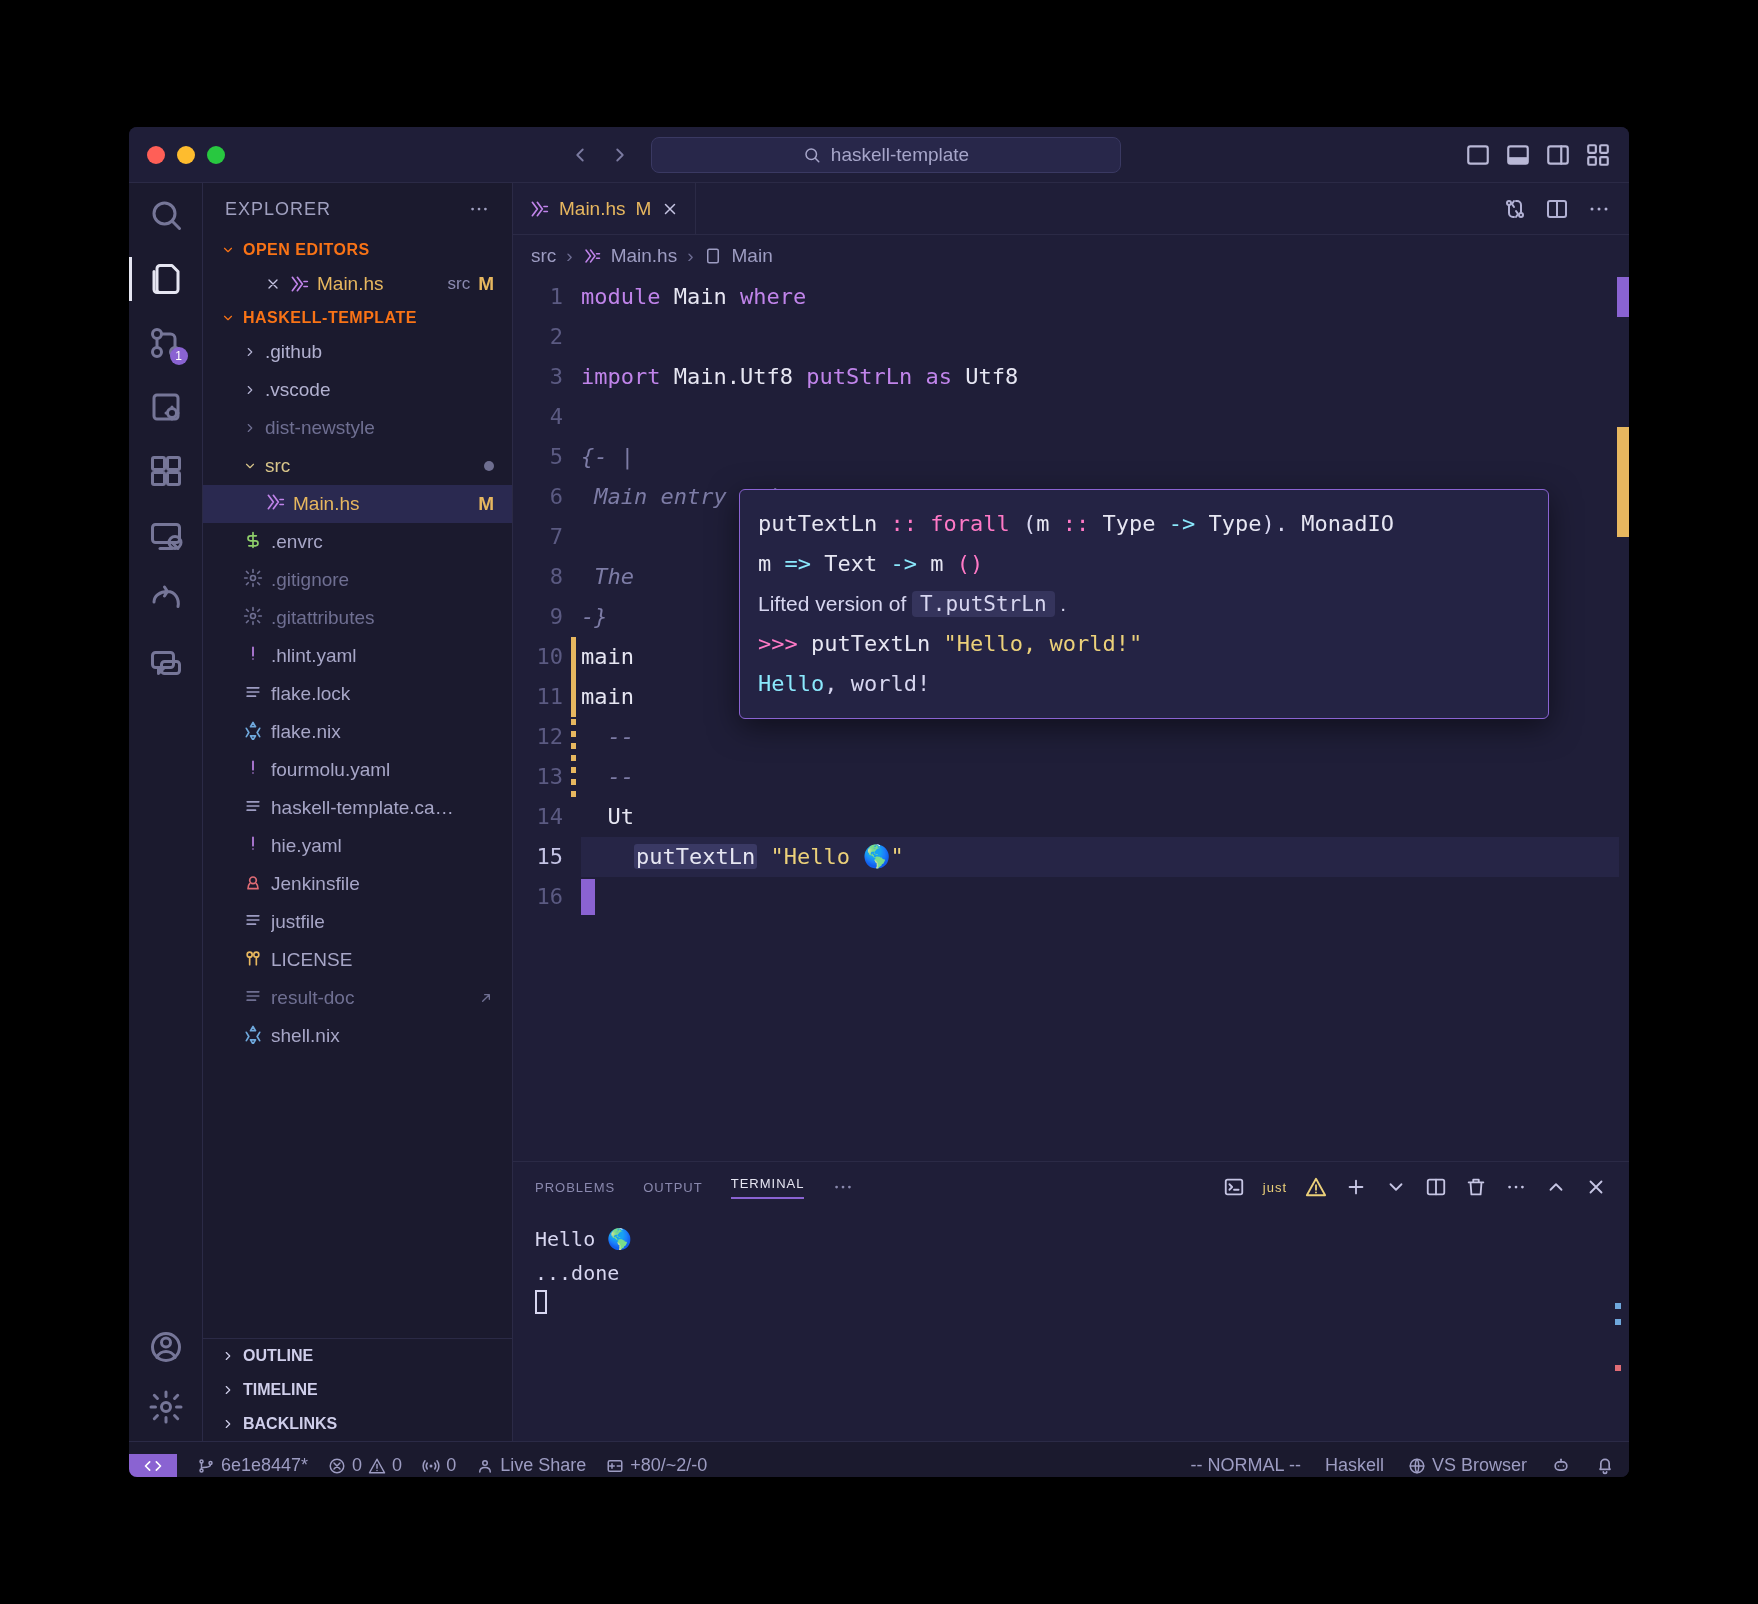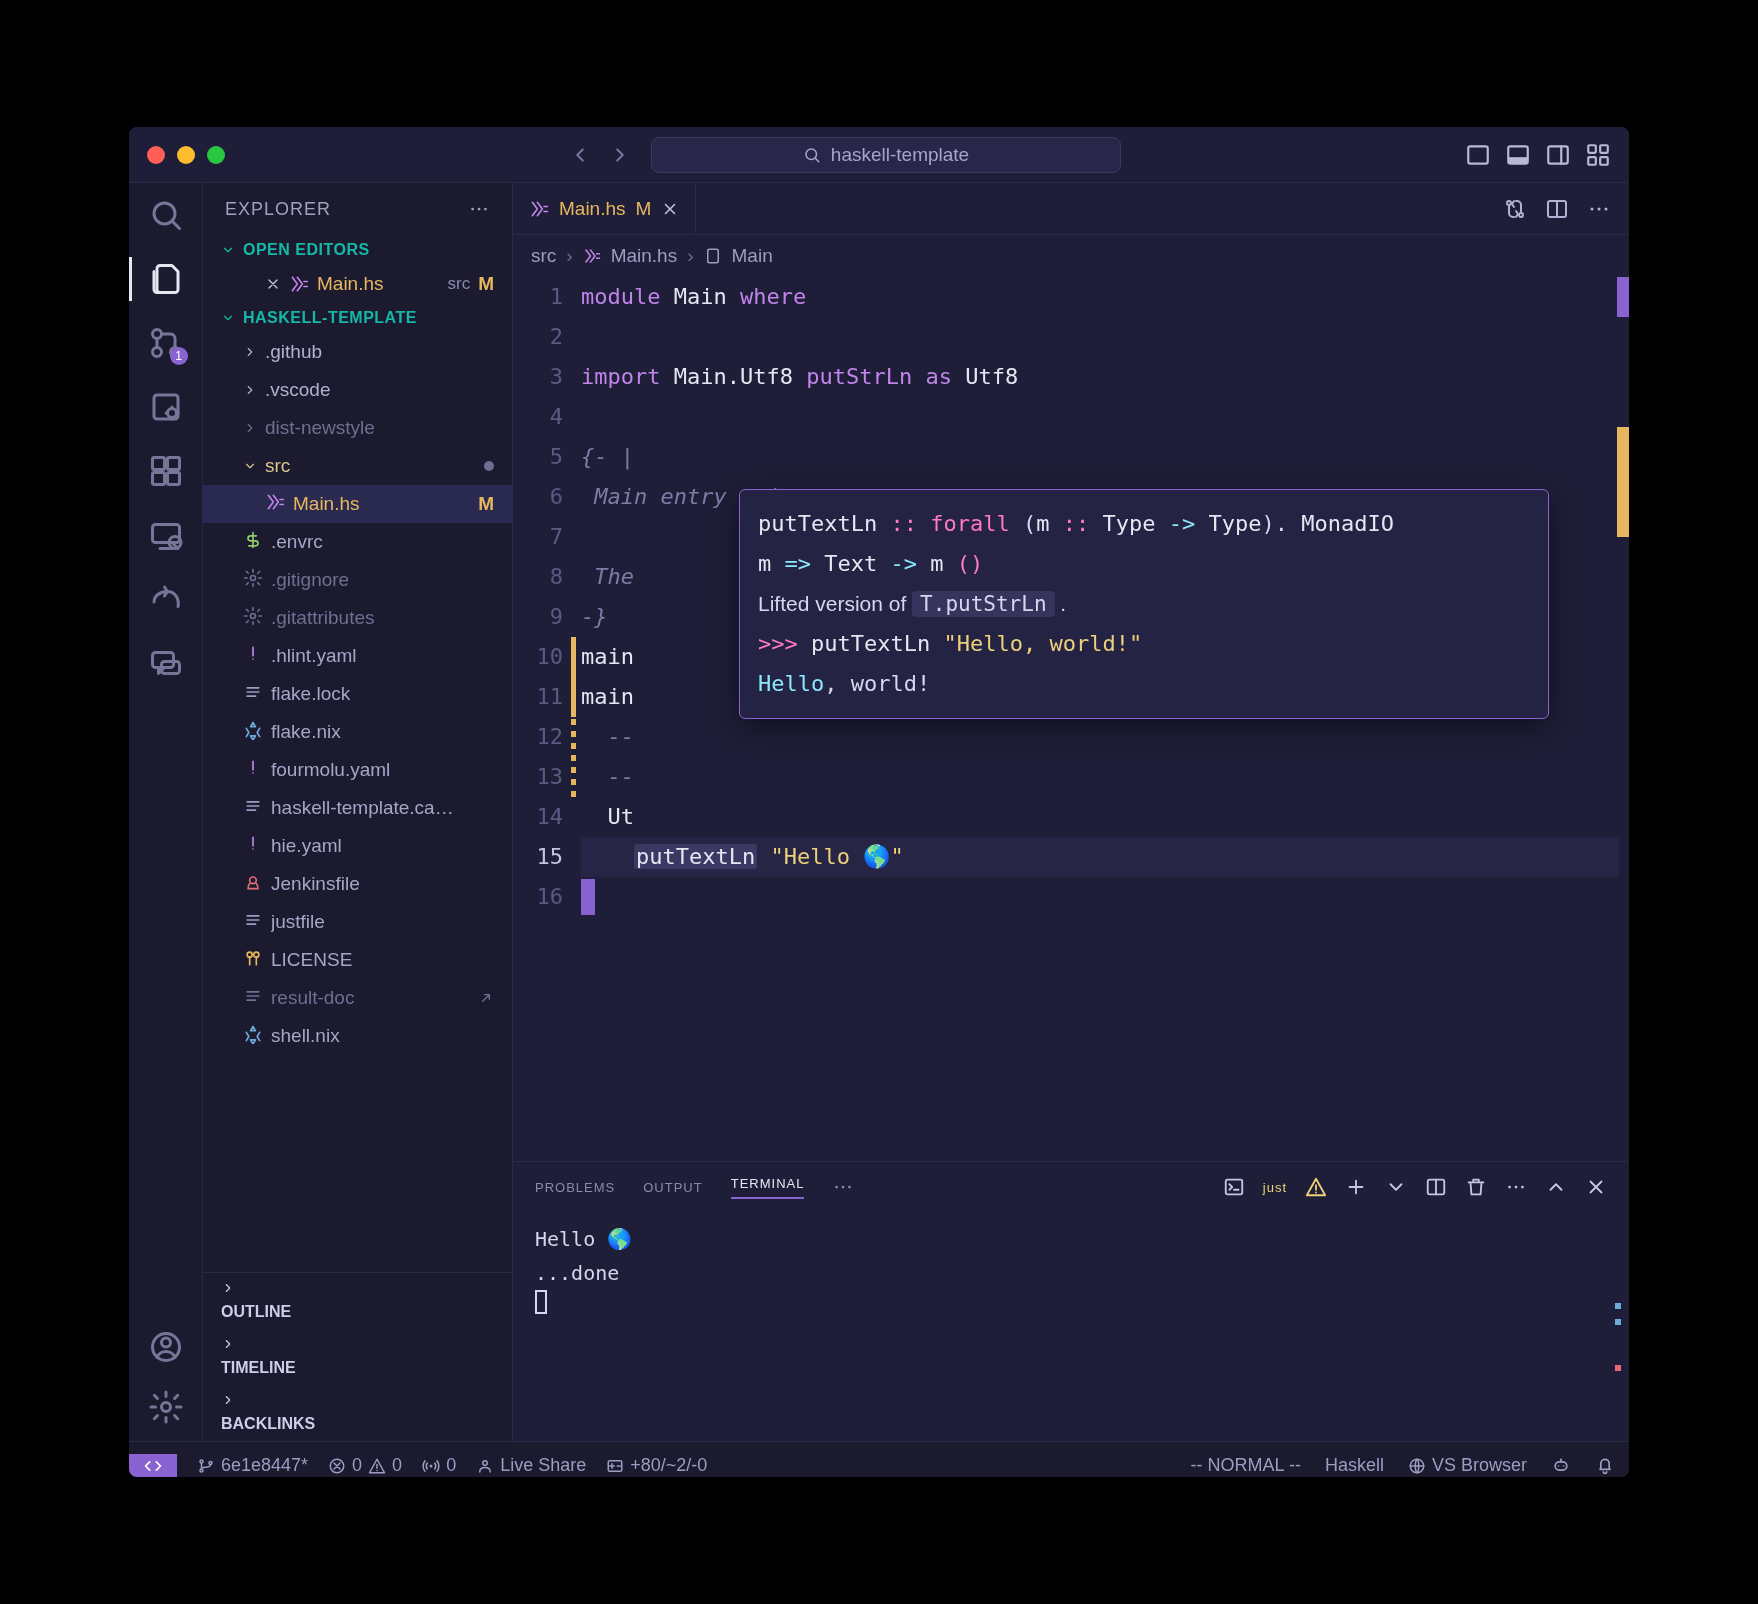--- a/index.html
+++ b/index.html
@@ -75,36 +75,36 @@
 .sidebar {
   width: 310px;
   background: #1b1a2e;
   color: #c9c8e4;
   display: flex;
   flex-direction: column;
   font-size: 19px;
   border-right: 1px solid #2b2a46;
 }
 .sidebar-header { height: 52px; display: flex; align-items: center; padding: 0 22px; justify-content: space-between; color: #a0a0c0; letter-spacing: 1px; font-size: 18px; }
-.section-label { display: flex; align-items: center; gap: 8px; padding: 6px 18px; color: #14b8a6; font-weight: 700; font-size: 16px; letter-spacing: .5px; }
+.section-label { display: flex; align-items: center; gap: 8px; padding: 6px 18px; color: #f97316; font-weight: 700; font-size: 16px; letter-spacing: .5px; }
 .tree { flex: 1; overflow: auto; }
 .tree-row { display: flex; align-items: center; gap: 8px; height: 38px; padding: 0 18px 0 40px; color: #a7a6c7; white-space: nowrap; overflow: hidden; text-overflow: ellipsis; cursor: pointer; }
 .tree-row.selected { background: #2a2950; color: #e7b75f; }
 .tree-row .fname { flex: 1; overflow: hidden; text-overflow: ellipsis; }
 .tree-row .status { color: #e7b75f; font-weight: 700; }
 .tree-row.muted { color: #6f6f92; }
 .tree-row .icon { width: 20px; height: 20px; flex: none; }
 .indent1 { padding-left: 40px; }
 .indent2 { padding-left: 62px; }
 .folder-row { font-weight: 400; color: #b2b1d0; }
 .folder-row.mod { color: #d8c58a; }
 .chev { width: 14px; height: 14px; }
 .dim-dot { width: 10px; height: 10px; border-radius: 50%; background: #6e6e90; margin-left: auto; }
 .collapsed-sections { border-top: 1px solid #2b2a46; }
-.coll-row { display: flex; gap: 8px; padding: 8px 18px; font-weight: 700; color: #cfceea; font-size: 16px; flex-direction: column; }
+.coll-row { display: flex; align-items: center; gap: 8px; padding: 8px 18px; font-weight: 700; color: #cfceea; font-size: 16px; }
 
 .main { flex: 1; display: flex; flex-direction: column; min-width: 0; background: #1f1e38; }
 .tabs { height: 52px; display: flex; align-items: stretch; border-bottom: 1px solid #2b2a46; }
 .tab { display: flex; align-items: center; gap: 10px; padding: 0 16px; color: #e7b75f; background: #1f1e38; border-right: 1px solid #2b2a46; font-size: 19px; }
 .tab .close { color: #c5c4e2; }
 .tab-actions { margin-left: auto; display: flex; align-items: center; gap: 18px; padding: 0 18px; color: #b2b1d4; }
 .tab-actions svg { width: 24px; height: 24px; }
 
 .breadcrumbs { height: 42px; display: flex; align-items: center; gap: 10px; padding: 0 18px; font-size: 19px; color: #9d9cc2; }
 .breadcrumbs .sep { color: #6d6c92; }

